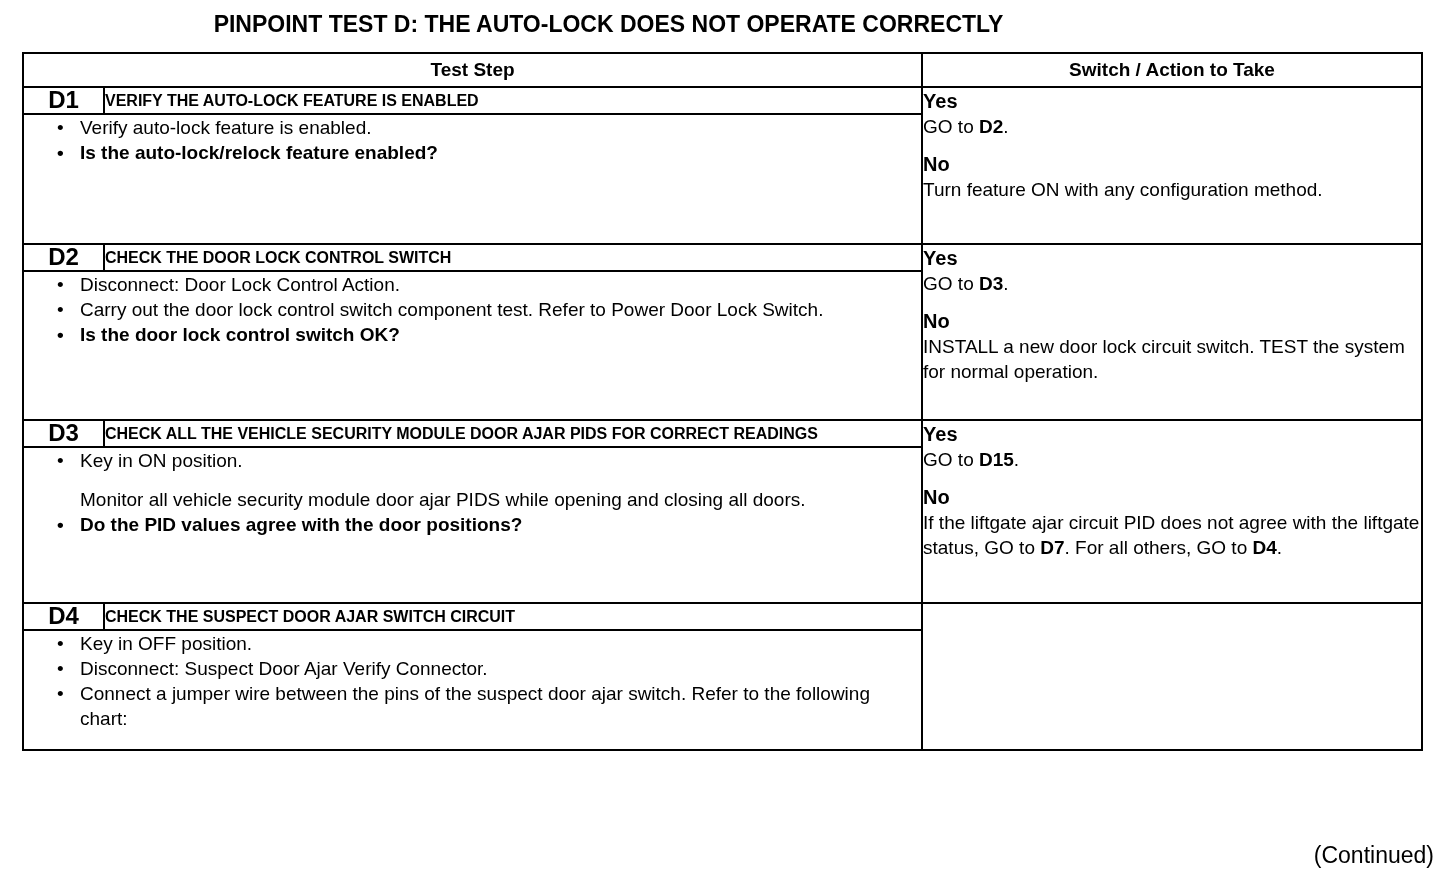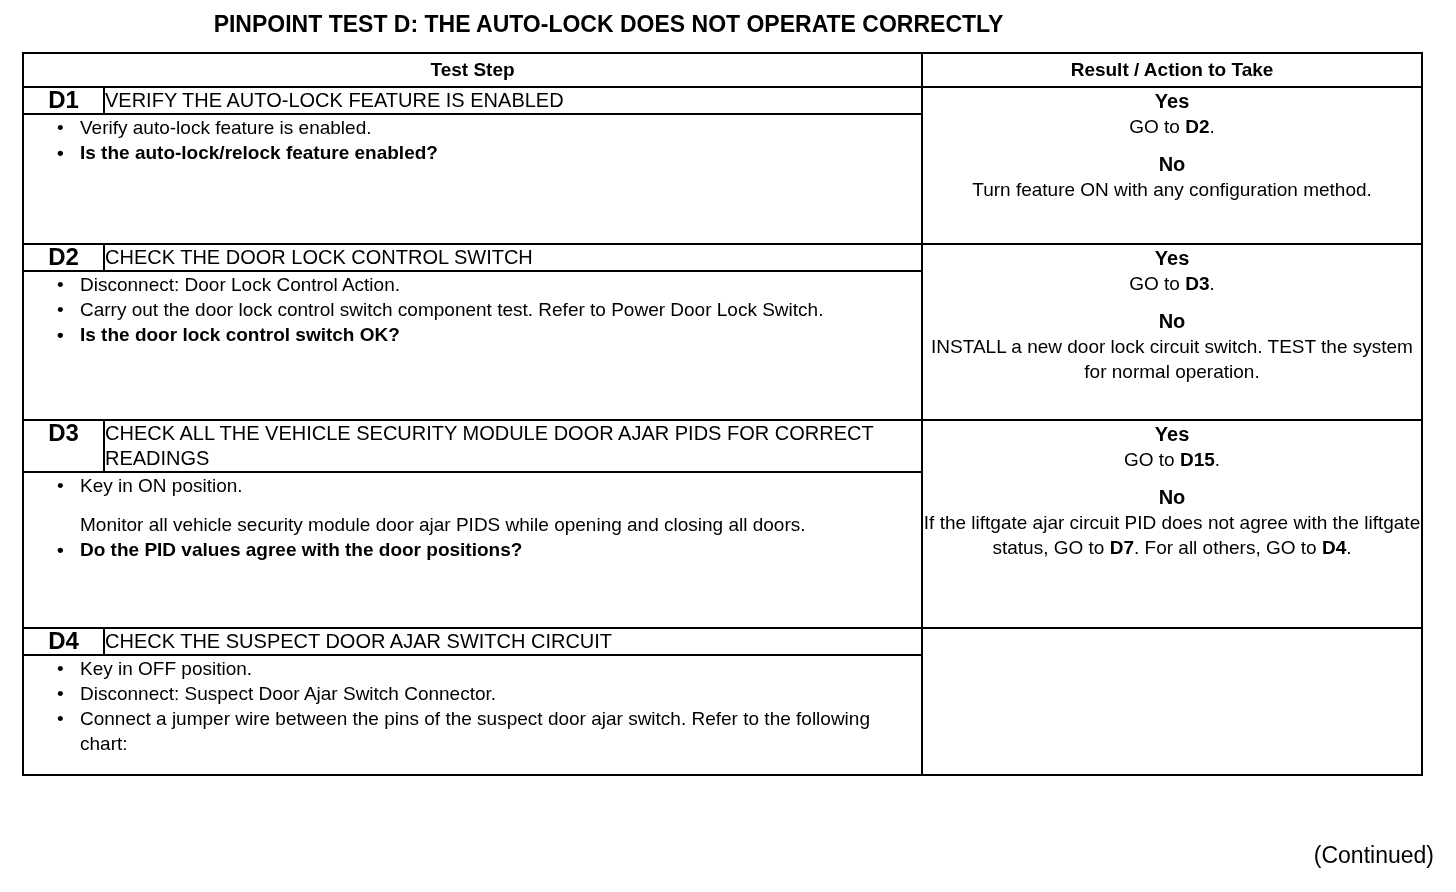--- a/index.html
+++ b/index.html
@@ -70,22 +70,22 @@
   
   .step-id {
     text-align: center;
     font-size: 24px;
     font-weight: bold;
     padding: 3px 0 4px 0;
     line-height: 24px;
     white-space: nowrap;
   }
   .step-heading {
-    font-size: 20px;
-    font-weight: normal;
+    font-size: 16px;
+    font-weight: bold;
     padding: 3px 6px 4px 10px;
     line-height: 25px;
   }
 
   
   .step-body {
     padding: 7px 8px 8px 0px;
     font-size: 19px;
     line-height: 25px;
   }
@@ -122,21 +122,20 @@
     font-size: 19px;
     line-height: 25px;
   }
   .result-cell .ans {
     font-weight: bold;
     font-size: 20px;
     line-height: 26px;
   }
   .result-cell .ans-text {
     margin-bottom: 12px;
-    text-align: center;
   }
   .result-cell .ans-text:last-child { margin-bottom: 0; }
   .result-cell b { font-weight: bold; }
   .result-cell.empty { padding: 0; }
 
   .continued {
     position: absolute;
     right: 22px;
     top: 842px;
     font-size: 23px;
@@ -154,21 +153,21 @@
   <table class="pinpoint-table">
     <colgroup>
       <col class="c-step">
       <col class="c-body">
       <col class="c-result">
     </colgroup>
     <tbody>
 
       <tr>
         <td class="hdr-cell" colspan="2">Test Step</td>
-        <td class="hdr-cell">Result / Action to Take</td>
+        <td class="hdr-cell">Switch / Action to Take</td>
       </tr>
 
       <tr>
         <td class="step-id">D1</td>
         <td class="step-heading">VERIFY THE AUTO-LOCK FEATURE IS ENABLED</td>
         <td class="result-cell" rowspan="2">
           <div class="ans-text">
             <div class="ans">Yes</div>
             <div><span>GO to </span><b>D2</b><span>.</span></div>
           </div>
@@ -267,21 +266,21 @@
       </tr>
       <tr>
         <td class="step-body h-d4" colspan="2">
           <ul class="bullets">
             <li>
                 <span class="dot">•</span>
                 <span class="txt">Key in OFF position.</span>
               </li>
             <li>
                 <span class="dot">•</span>
-                <span class="txt">Disconnect: Suspect Door Ajar Switch Connector.</span>
+                <span class="txt">Disconnect: Suspect Door Ajar Verify Connector.</span>
               </li>
             <li>
                 <span class="dot">•</span>
                 <span class="txt">Connect a jumper wire between the pins of the suspect door ajar switch. Refer to the following chart:</span>
               </li>
           </ul>
         </td>
       </tr>
 
     </tbody>

